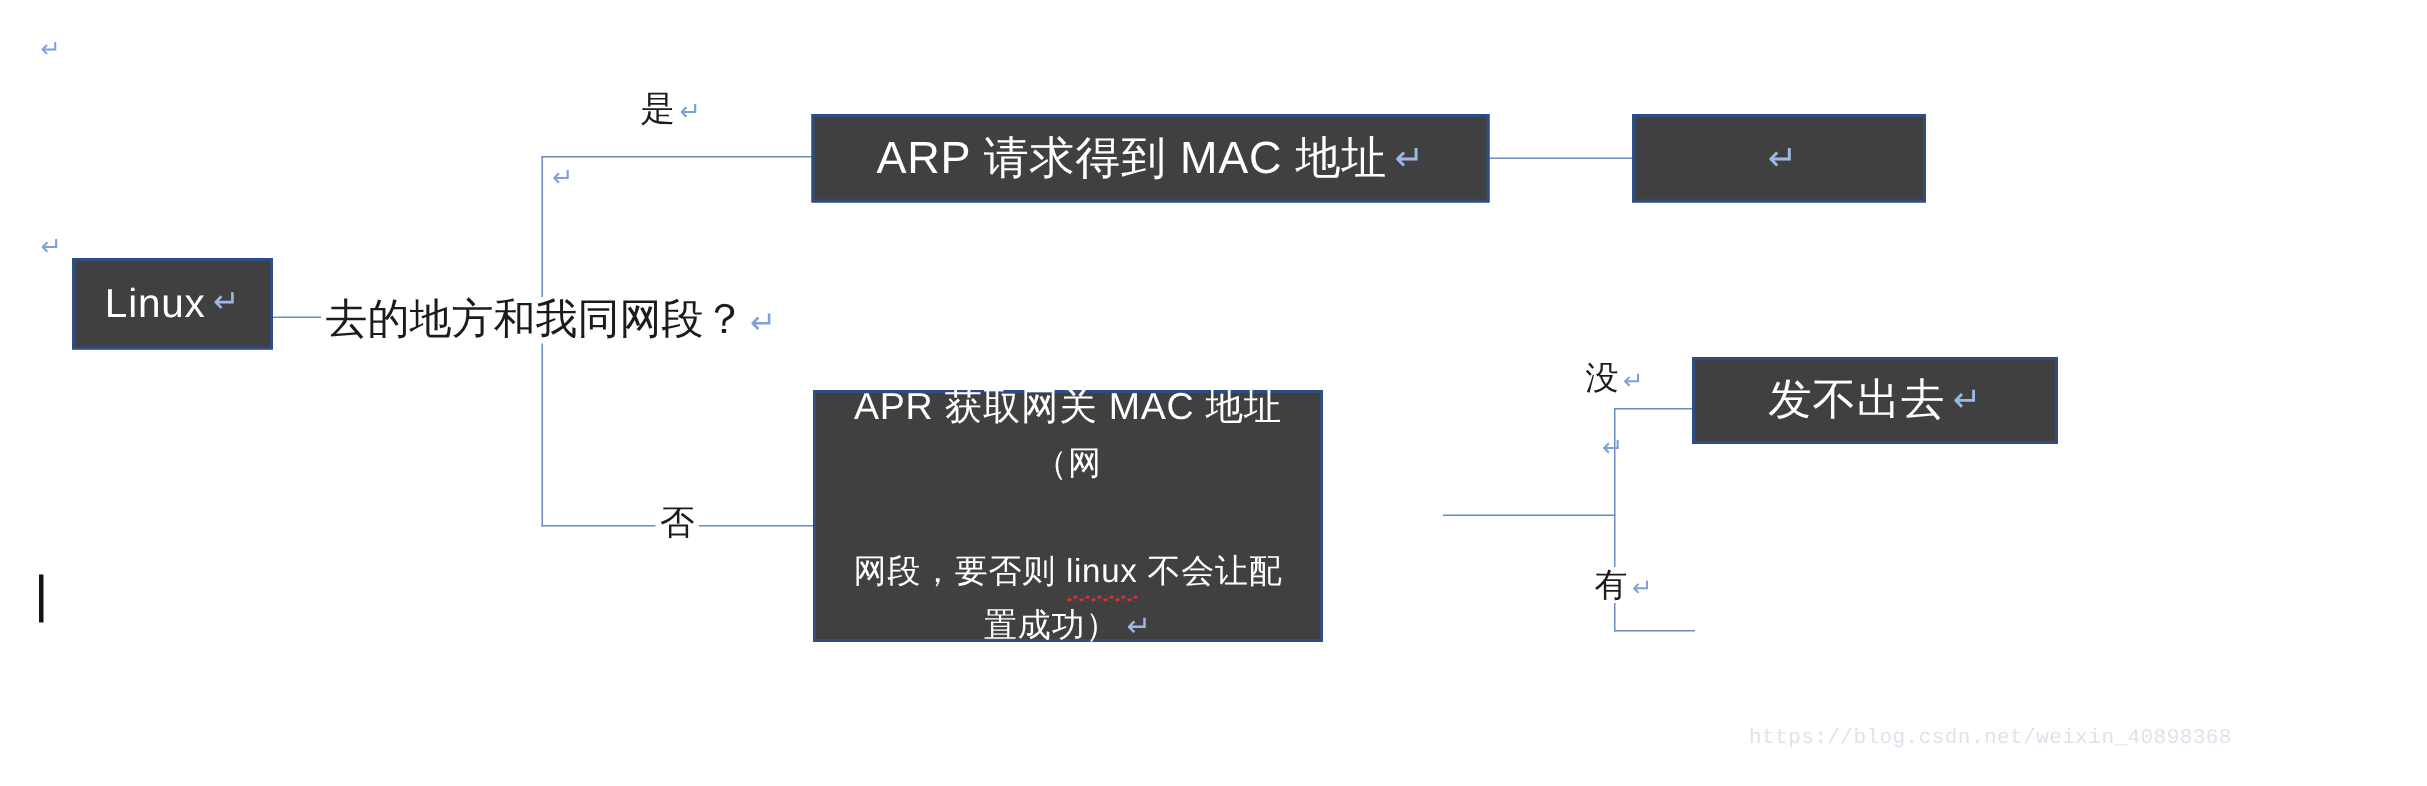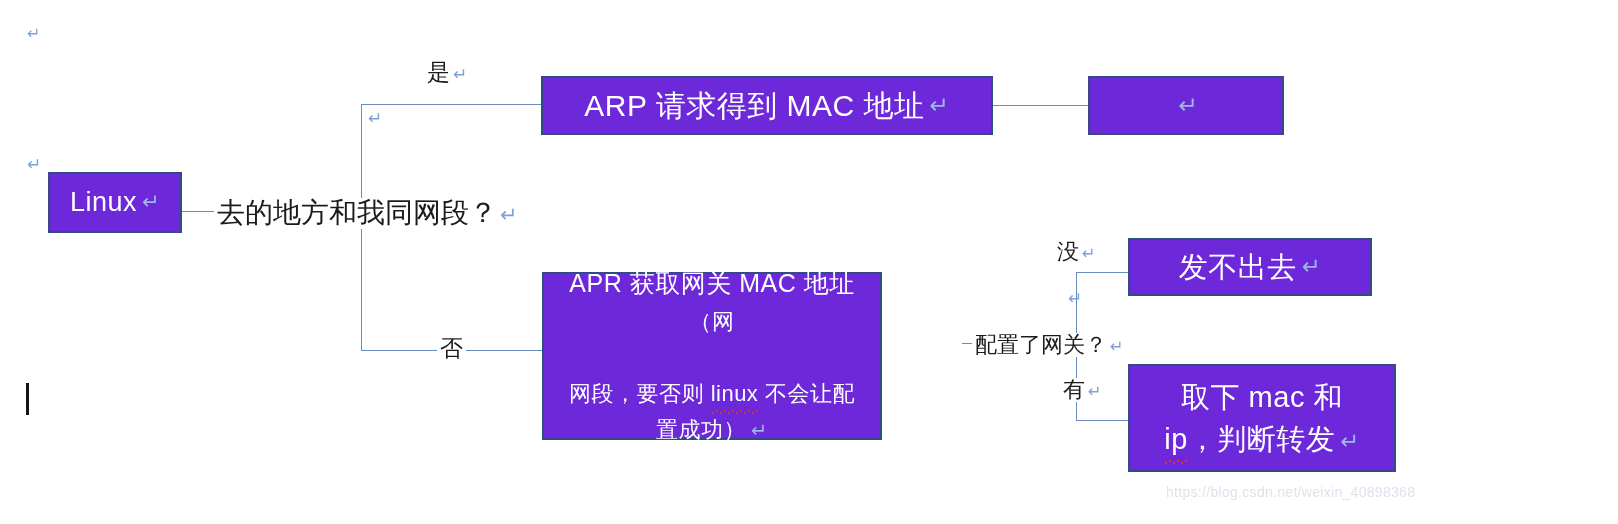--- a/index.html
+++ b/index.html
@@ -15,42 +15,42 @@
     width: 1618px;
     height: 524px;
     background: #ffffff;
     overflow: hidden;
   }
 
   
   .box {
     position: absolute;
     box-sizing: border-box;
-    background: #6d28d9;
+    background: #404040;
     border: 2px solid #2E4D82;
     color: #FFFFFF;
     display: flex;
     align-items: center;
     justify-content: center;
     text-align: center;
     font-family: "Liberation Sans", "DejaVu Sans", sans-serif;
     font-weight: 400;
     letter-spacing: 0.5px;
     line-height: 1.45;
   }
   .box .pilcrow {
     color: #9CB8E4;
     font-size: 0.78em;
     margin-left: 5px;
     font-weight: 400;
   }
   .box-linux      { left: 48px;   top: 172px; width: 134px; height: 61px;  font-size: 27px; }
   .box-arp        { left: 541px;  top: 76px;  width: 452px; height: 59px;  font-size: 30px; }
   .box-arrive     { left: 1088px; top: 76px;  width: 196px; height: 59px;  font-size: 30px; }
-  .box-gateway    { left: 542px;  top: 260px; width: 340px; height: 168px; font-size: 25px; margin-top: 12px; }
+  .box-gateway    { left: 542px;  top: 260px; width: 340px; height: 168px; font-size: 25px; }
   .box-fail       { left: 1128px; top: 238px; width: 244px; height: 58px;  font-size: 29px; }
   .box-forward    { left: 1128px; top: 364px; width: 268px; height: 108px; font-size: 29px; }
 
   .box-gateway .gw-text {
     padding: 0 14px;
     text-align: center;
   }
   .gw-small { font-size: 22px; }
   .spell {
     position: relative;
@@ -126,21 +126,21 @@
     background: #141414;
   }
 
   
   .watermark {
     position: absolute;
     left: 1166px;
     top: 484px;
     font-size: 14px;
     color: #DDE3EC;
-    font-family: Liberation Sans, sans-serif;
+    font-family: Liberation Mono, monospace;
     letter-spacing: 0.3px;
     white-space: nowrap;
   }
 </style>
 </head>
 <body>
 
 <div id="canvas">
 
   <div class="line h" style="left:182px; top:211px; width:180px;"></div>
@@ -182,42 +182,33 @@
       <br>
       <span class="gw-small">网段，要否则 </span><span class="gw-small spell">linux</span><span class="gw-small"> 不会让配置成功）</span><span class="pilcrow">↵</span>
     </div>
   </div>
 
   <div class="box box-fail">
     <span>发不出去</span>
     <span class="pilcrow">↵</span>
   </div>
 
-  <div class="box box-forward">
-    <div class="line-wrap">
-      <span>取下 mac 和</span><br>
-      <span class="spell">ip</span><span>，判断转发</span><span class="pilcrow">↵</span>
-    </div>
-  </div>
 
   <div class="label lbl-samenet">
     <span>去的地方和我同网段？</span><span class="pilcrow">↵</span>
   </div>
 
   <div class="label lbl-yes">
     <span>是</span><span class="pilcrow">↵</span>
   </div>
 
   <div class="label lbl-no">
     <span>否</span>
   </div>
 
-  <div class="label lbl-gwq">
-    <span>配置了网关？</span><span class="pilcrow">↵</span>
-  </div>
 
   <div class="label lbl-none">
     <span>没</span><span class="pilcrow">↵</span>
   </div>
 
   <div class="label lbl-have">
     <span>有</span><span class="pilcrow">↵</span>
   </div>
 
   <div class="pmark pmark-topleft">↵</div>

